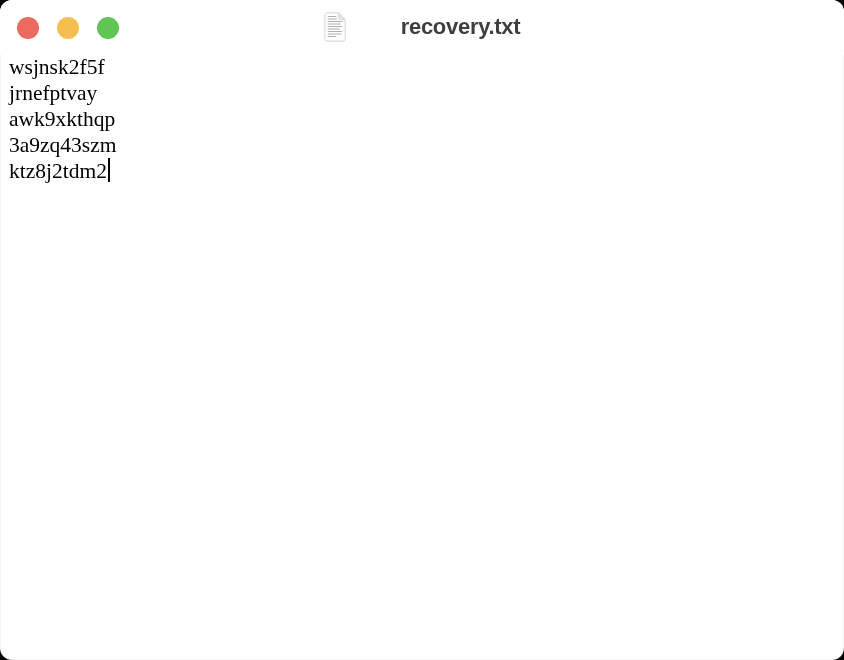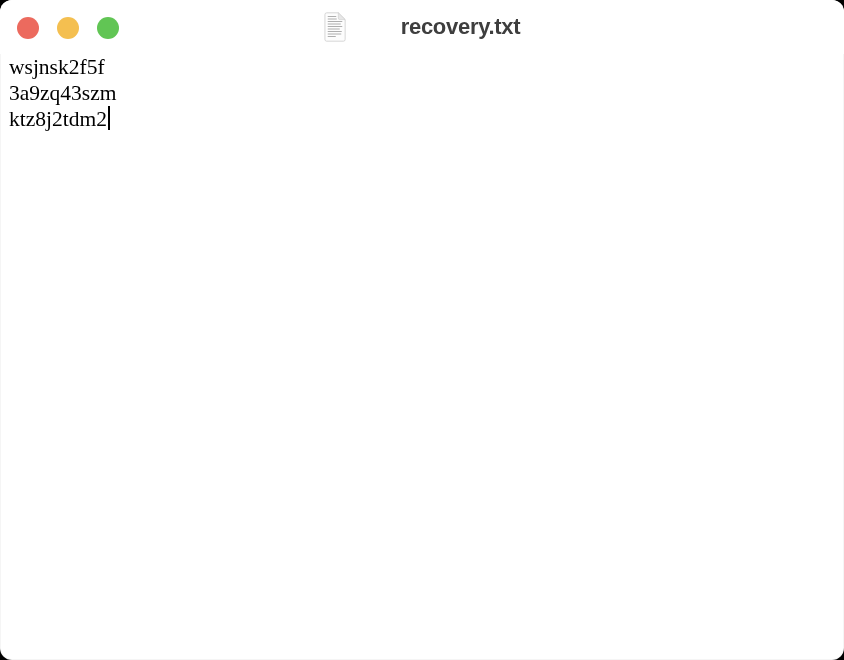--- a/index.html
+++ b/index.html
@@ -107,16 +107,18 @@
             <line x1="4" y1="22" x2="17.5" y2="22"></line>
             <line x1="4" y1="24.5" x2="12" y2="24.5"></line>
           </g>
         </svg>
       </span>
       <span class="title-text">recovery.txt</span>
     </div>
   </div>
   <div class="editor" id="editor">
       <div class="line">wsjnsk2f5f</div>
+      <div class="line">jrnefptvay</div>
+      <div class="line">awk9xkthqp</div>
       <div class="line">3a9zq43szm</div>
       <div class="line">ktz8j2tdm2<span class="caret"></span></div>
     </div>
 </div>
 
 </body></html>

